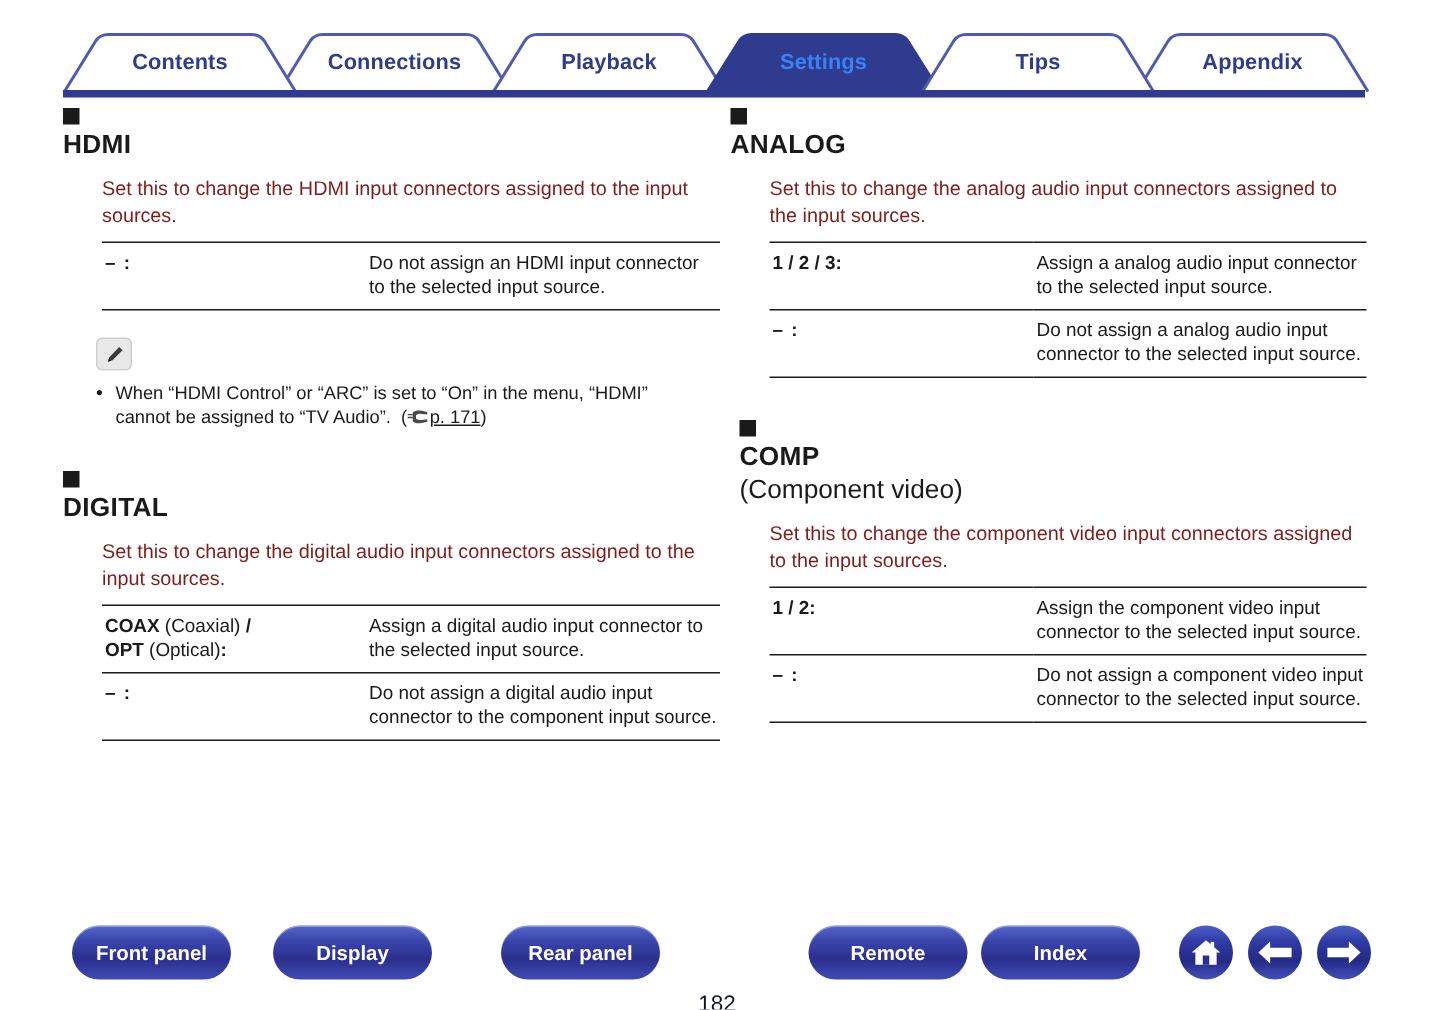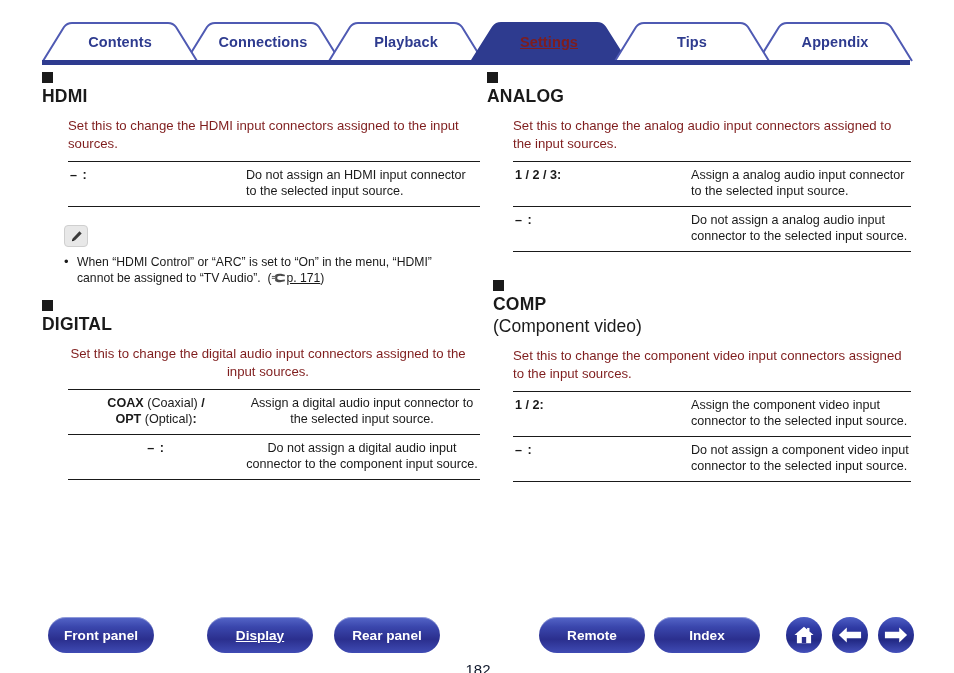--- a/index.html
+++ b/index.html
@@ -47,21 +47,21 @@
   }
   .tab .tab-shape {
     position: absolute;
     left: 0; top: 0; right: 0; bottom: 0;
     z-index: 0;
   }
   .tab .tab-label {
     position: relative;
     z-index: 1;
   }
-  .tab.active .tab-label { color: #7f1d1d; text-decoration: underline; }
+  .tab.active .tab-label { color: #3b82f6; }
 
   
   .col {
     position: absolute;
     top: 74px;
   }
   #col-left  { left: 42px;  width: 430px; }
   #col-right { left: 487px; width: 428px; }
 
   
@@ -278,21 +278,21 @@
         <span class="note-text"><span>When “HDMI Control” or “ARC” is set to “On” in the menu, “HDMI” cannot be assigned to “TV Audio”.</span><span class="pref">&nbsp;&nbsp;<span>(</span><svg width="15" height="11" viewBox="0 0 18 13" style="vertical-align:-1px">
                   <path d="M1 7.5 L5 7.5 M1 5.2 L5 5.2" stroke="#444" stroke-width="1.1" fill="none"></path>
                   <path d="M5 3.4 C7 2 9.6 1.6 12.2 2.1 L16.6 3.1 L16.6 5.1 L12 4.6 C10.4 4.4 8.8 4.8 7.6 5.6
                            L7.6 8.4 C8.8 9.2 10.4 9.6 12 9.4 L16.6 8.9 L16.6 10.9 L12.2 11.9
                            C9.6 12.4 7 12 5 10.6 Z" fill="#4a4a4a"></path>
             </svg><span class="pnum">p. 171</span><span>)</span></span></span>
       </div>
     </div>
   </div>
 
-  <div class="section" style="margin-top:16px;text-align:center;">
+  <div class="section" style="margin-top:30px;">
     <div class="heading">
       <span class="sq"></span>
       <span class="h-main">DIGITAL</span>
     </div>
     <p class="lead">Set this to change the digital audio input connectors assigned to the input sources.</p>
 
     <table class="opt">
       <tbody>
           <tr>
         <td class="term">
@@ -365,21 +365,21 @@
       </table>
   </div>
 </div>
 
 <div id="footer">
 
   <div class="pill" style="left:48px; width:106px;">
     <span>Front panel</span>
   </div>
 
-  <div class="pill" style="left:207px; width:106px;text-decoration:underline;">
+  <div class="pill" style="left:182px; width:106px;">
     <span>Display</span>
   </div>
 
   <div class="pill" style="left:334px; width:106px;">
     <span>Rear panel</span>
   </div>
 
   <div id="pageno">182</div>
 
   <div class="pill" style="left:539px; width:106px;">

